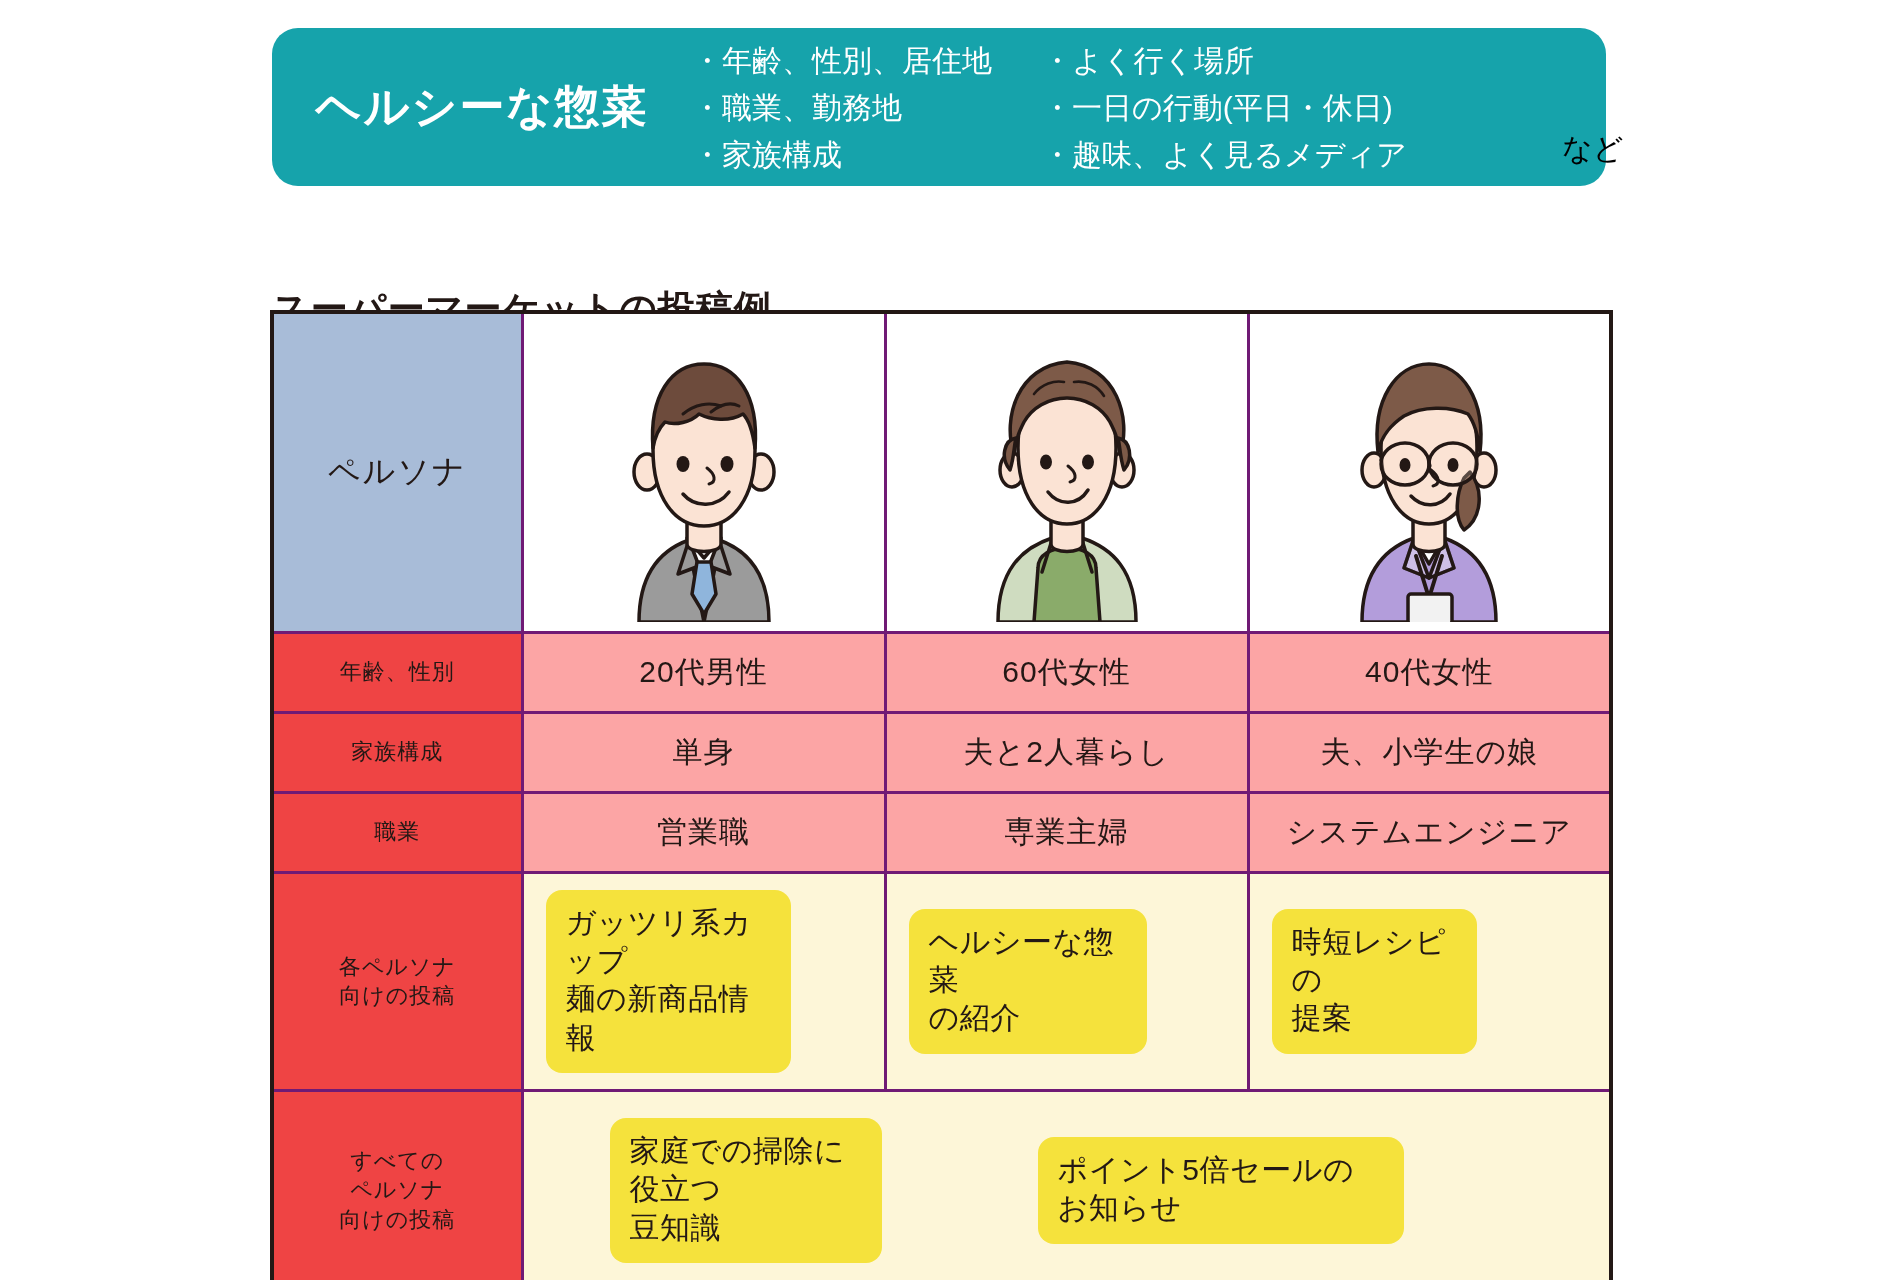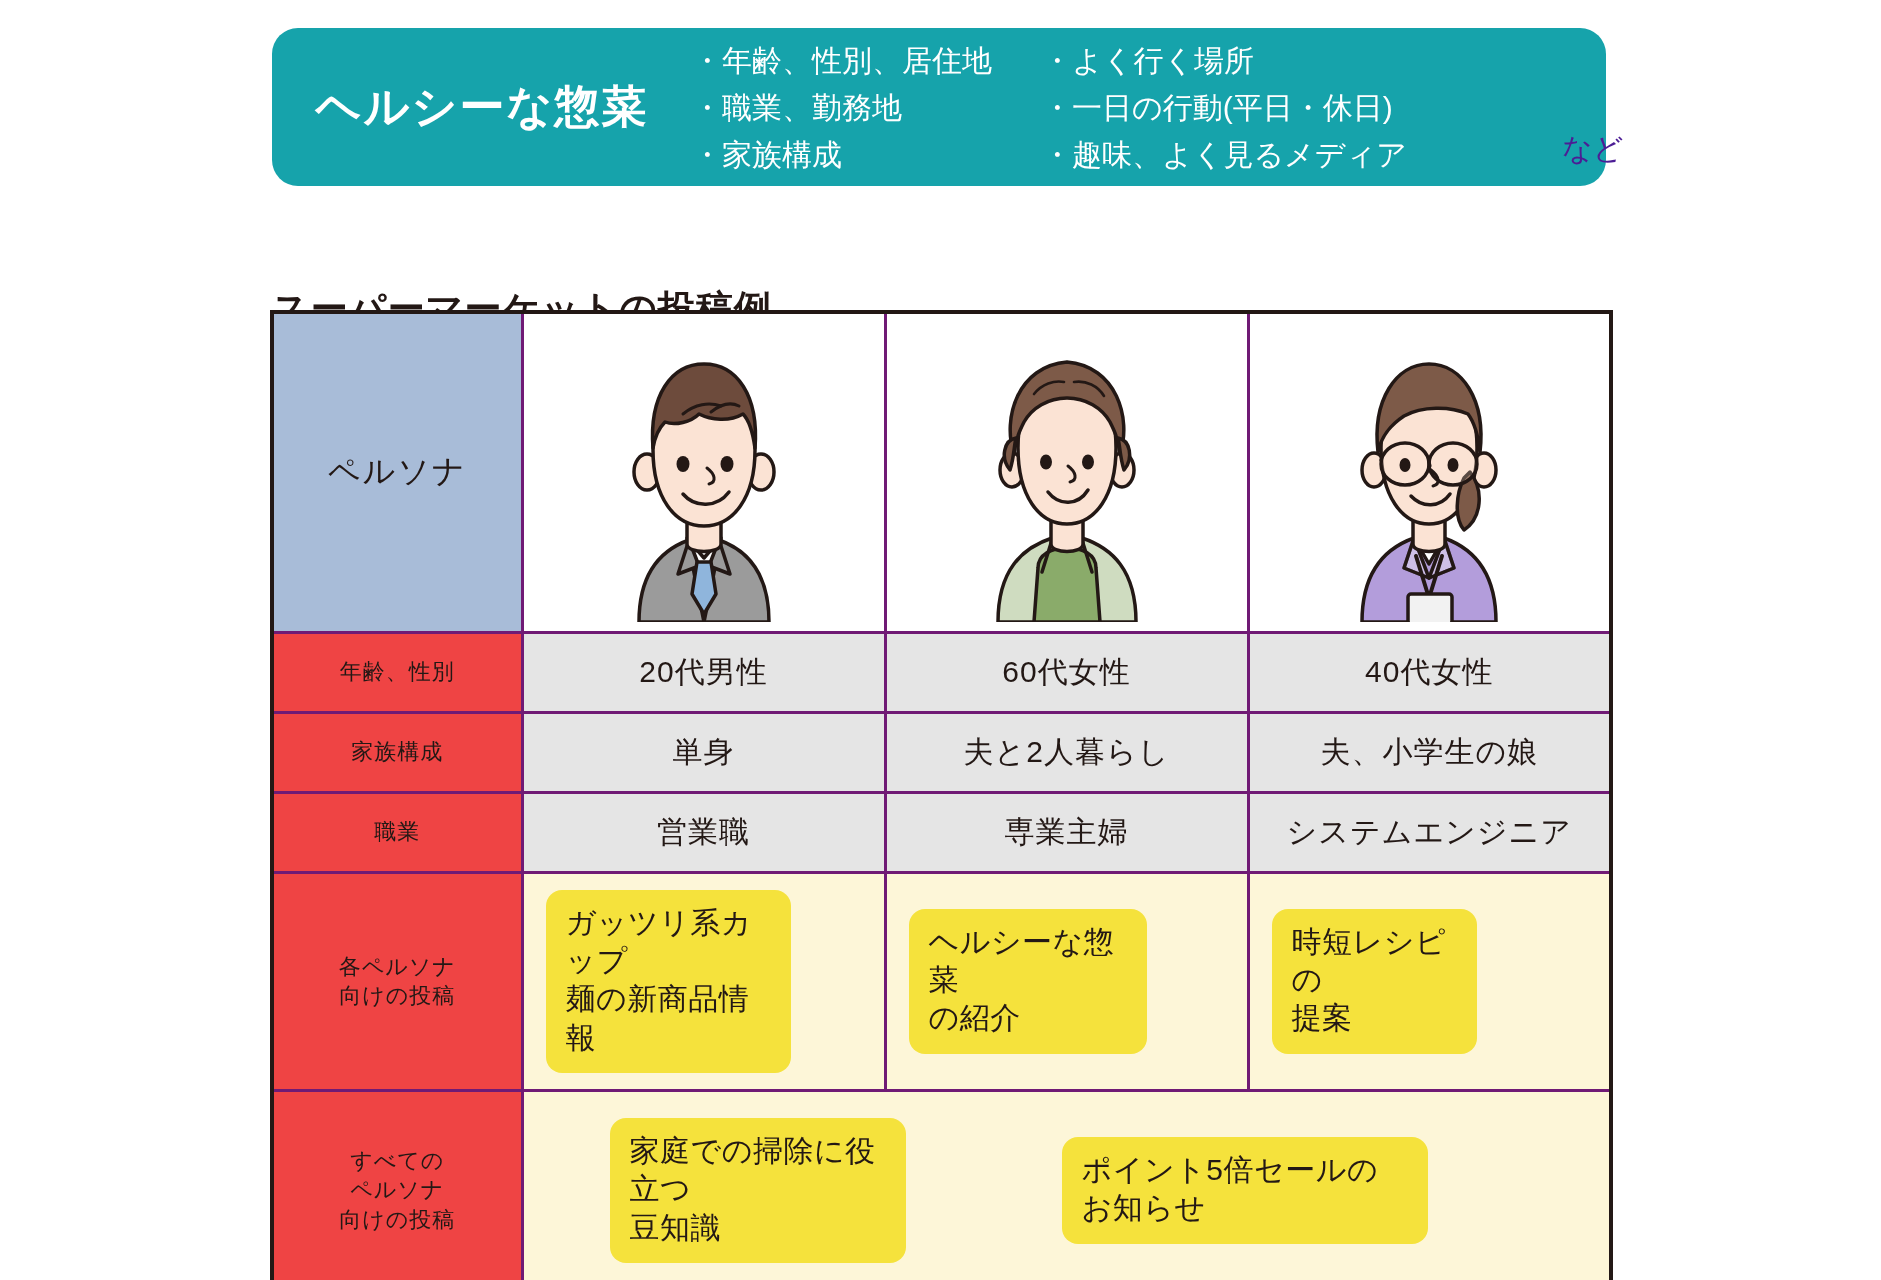--- a/index.html
+++ b/index.html
@@ -56,21 +56,21 @@
     justify-content: flex-end;
     padding-bottom: 4px;
   }
   .header-item {
     color: #ffffff;
     font-size: 30px;
     line-height: 1.3;
     white-space: nowrap;
   }
   .header-etc {
-    color: #4c1d95;
+    color: #000000;
     font-size: 30px;
     white-space: nowrap;
   }
 
   
   .section-title {
     position: absolute;
     left: 272px;
     top: 240px;
     font-size: 37px;
@@ -112,21 +112,21 @@
     font-size: 22px;
     letter-spacing: 1px;
     line-height: 1.35;
   }
   td.avatar-cell {
     background: #ffffff;
     height: 320px;
     padding: 6px 0;
   }
   td.data {
-    background: #e5e5e5;
+    background: #fca5a5;
     height: 80px;
     letter-spacing: 1px;
   }
   td.post-cell {
     background: #fdf6d8;
     height: 180px;
     padding: 16px 22px;
     text-align: left;
     vertical-align: middle;
   }
@@ -152,21 +152,21 @@
   .post-bubble.w1 { width: 245px; }
   .post-bubble.w2 { width: 238px; }
   .post-bubble.w3 { width: 205px; }
 
   .allpost-row {
     display: flex;
     gap: 120px;
     align-items: center;
     padding-left: 60px;
   }
-  .post-bubble.wide-a { width: 296px; }
+  .post-bubble.wide-a { width: 272px; }
   .post-bubble.wide-b { width: 366px; margin-left: 36px; }
 
   svg.avatar { display: block; margin: 0 auto; }
 </style>
 </head>
 <body>
 
 <div class="header-band">
   <div class="header-title">ヘルシーな惣菜</div>
   <div class="header-lists">

